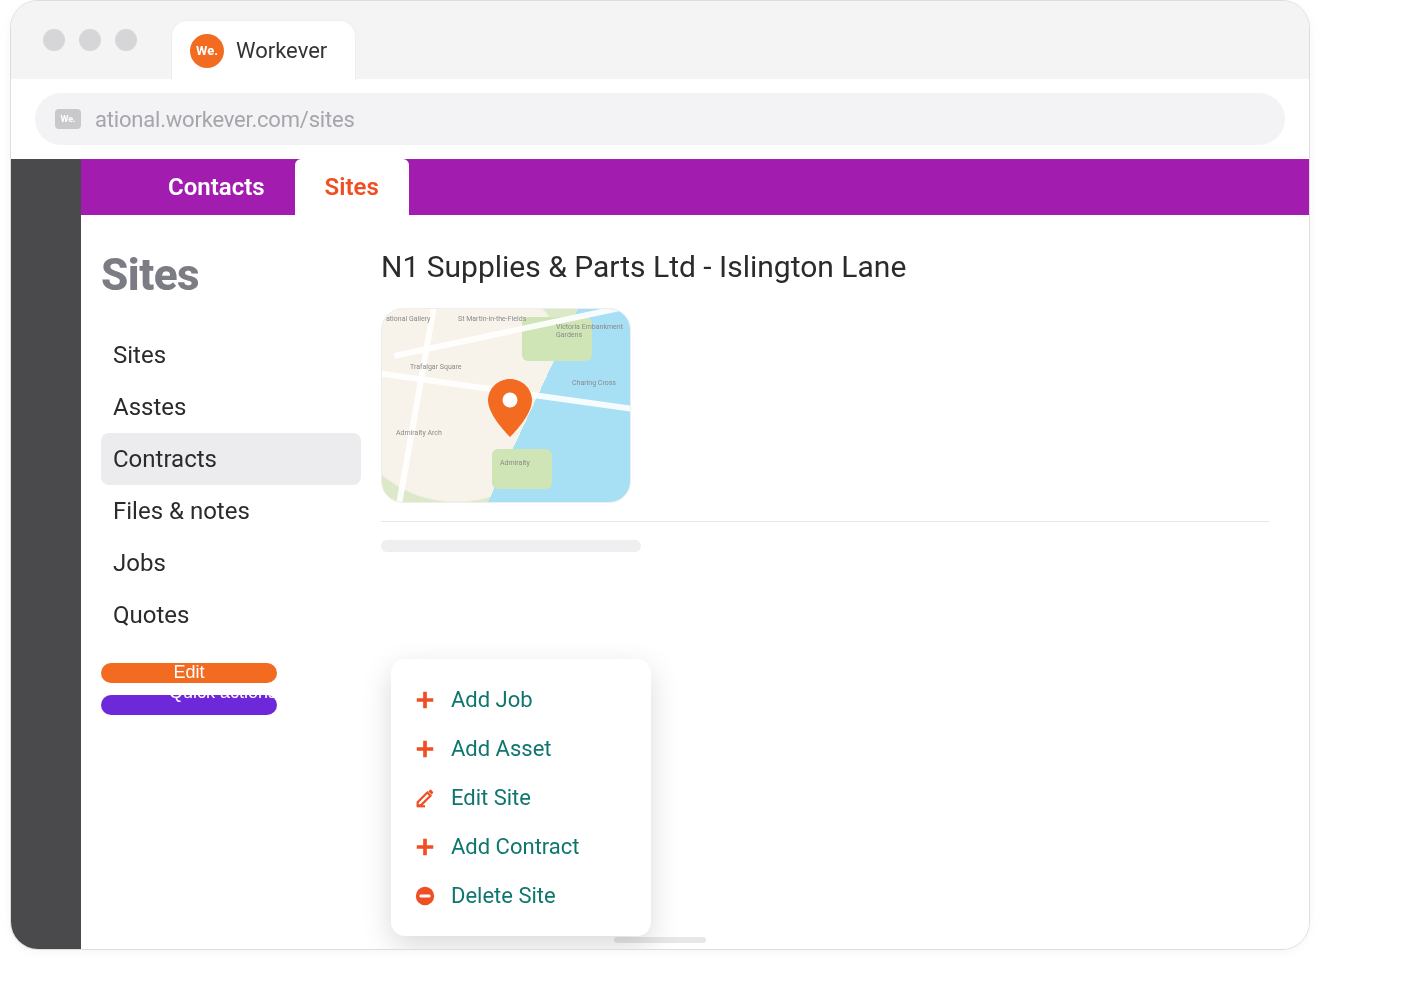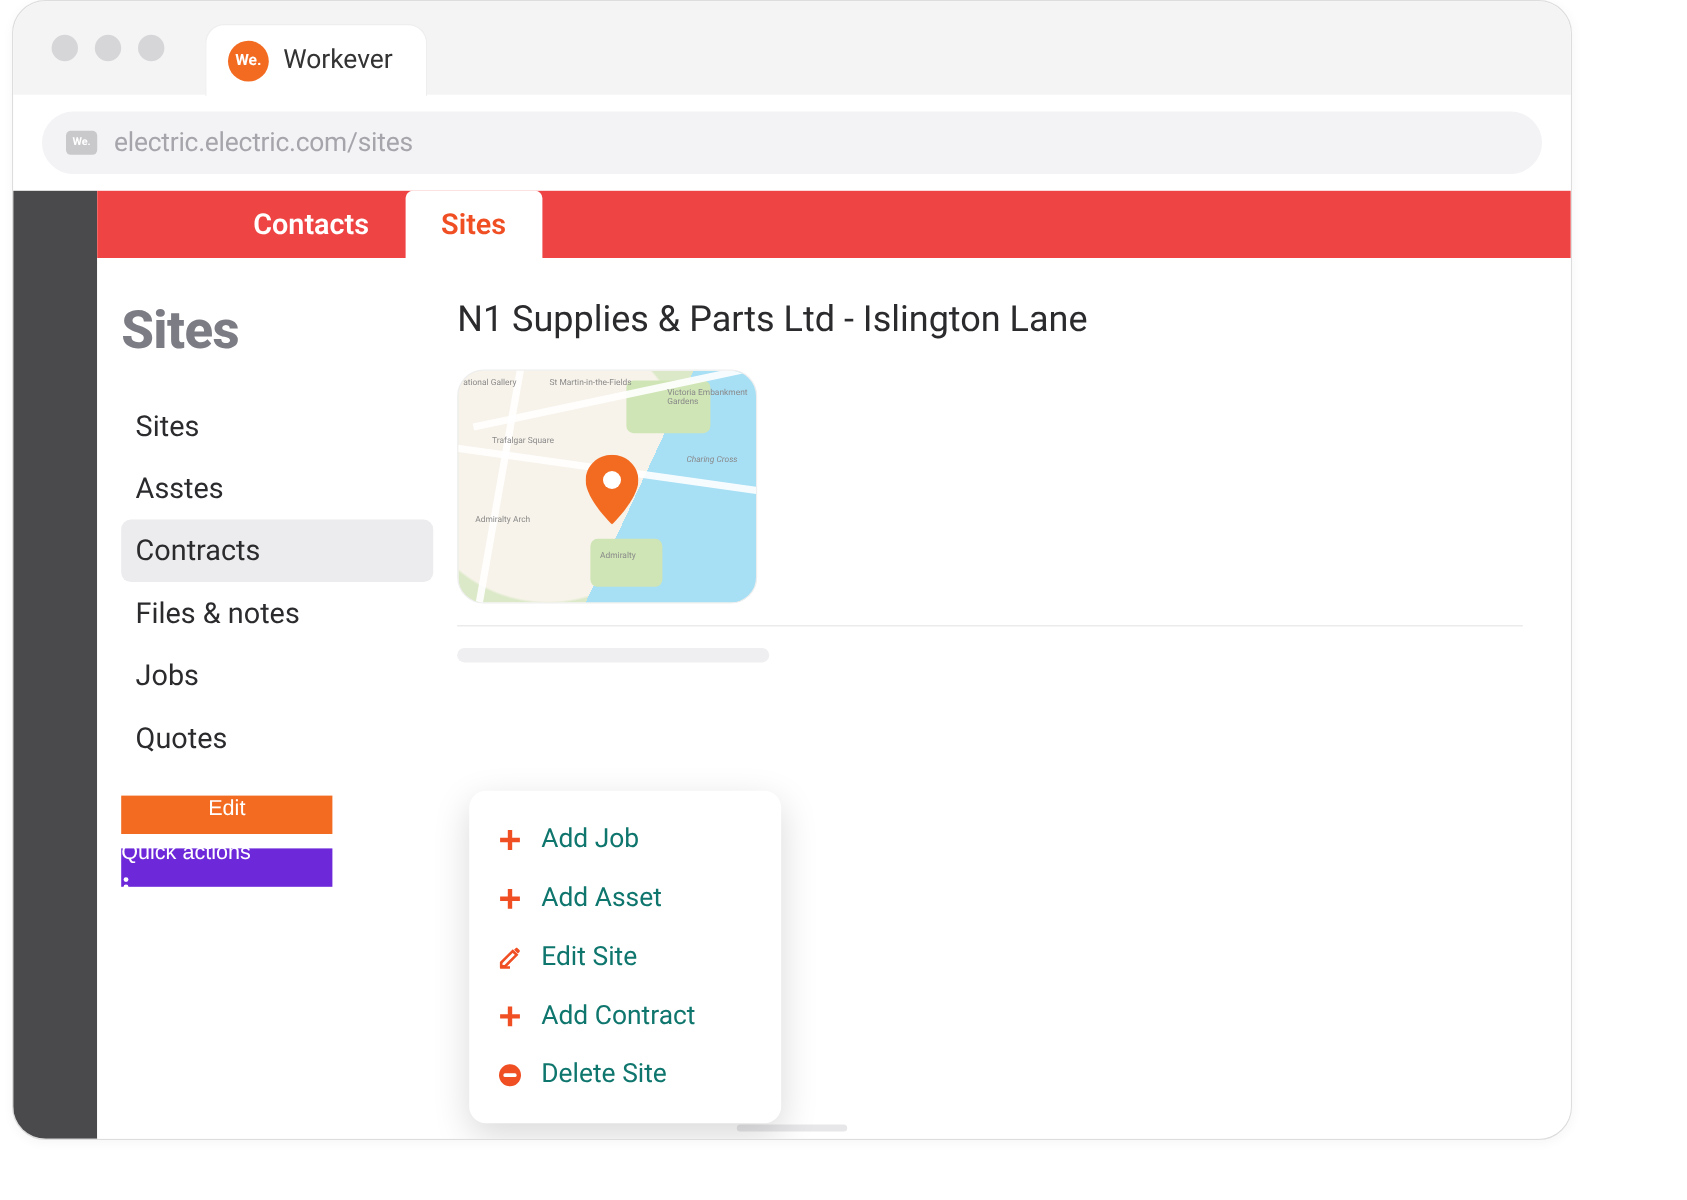--- a/index.html
+++ b/index.html
@@ -30,39 +30,39 @@
     height: 52px; background: #f3f3f5; border-radius: 26px; display: flex; align-items: center; gap: 14px; padding: 0 20px;
   }
   .url-chip { width: 26px; height: 20px; border-radius: 4px; background: #c9c9cc; display: flex; align-items: center; justify-content: center; color: #fff; font-size: 9px; font-weight: 700; }
   .url-text { color: #a5a5ab; font-size: 22px; letter-spacing: -0.2px; }
 
   
   .app { display: flex; height: calc(100% - 78px - 80px); }
   .rail { width: 70px; background: #4a4a4c; }
   .main { flex: 1; display: flex; flex-direction: column; background: #fff; position: relative; }
 
-  .ribbon { height: 56px; background: #ef4444; display: flex; align-items: flex-end; padding-left: 100px; }
+  .ribbon { height: 56px; background: #a21caf; display: flex; align-items: flex-end; padding-left: 57px; }
   .ribbon-tab {
     height: 56px; display: flex; align-items: center; padding: 0 30px; font-size: 24px; font-weight: 600;
     color: #fff; cursor: pointer;
   }
   .ribbon-tab.active {
     background: #fff; color: #f04e23; border-top-left-radius: 6px; border-top-right-radius: 6px;
   }
 
   .body { flex: 1; display: flex; padding: 28px 0 0 0; }
   .sidebar { width: 280px; padding: 0 0 0 20px; }
   .sidebar h1 { font-size: 44px; font-weight: 800; color: #7c7c85; margin: 6px 0 28px 0; letter-spacing: -0.5px; }
   .side-list { list-style: none; display: flex; flex-direction: column; }
   .side-item {
     font-size: 24px; color: #2b2b2e; padding: 12px 12px; border-radius: 8px; cursor: pointer;
   }
   .side-item.selected { background: #ececee; }
   .btn {
-    width: 176px; height: 32px; border-radius: 0; display: flex; align-items: flex-start; justify-content: center;
+    width: 176px; height: 20px; border-radius: 12px; display: flex; align-items: flex-end; justify-content: center;
     font-size: 18px; cursor: pointer; border: none; color: #fff;
   }
   .btn.edit { background: #f26b21; margin-top: 22px; }
   .btn.quick { background: #6d28d9; margin-top: 12px; position: relative; gap: 10px; flex-direction: column; }
   .kebab { display: inline-flex; flex-direction: column; gap: 2px; margin-left: 2px; }
   .kebab span { width: 4px; height: 4px; background: #fff; border-radius: 50%; display: block; }
 
   .content { flex: 1; padding: 6px 40px 0 20px; }
   .page-title { font-size: 30px; color: #2b2b2e; margin-bottom: 24px; }
 
@@ -117,21 +117,21 @@
           </div>
         <div class="tab-title">Workever</div>
       </div>
     </div>
 
     <div class="urlbar-wrap">
       <div class="urlbar">
         <div class="url-chip">
             <span>We.</span>
           </div>
-        <div class="url-text">electric.electric.com/sites</div>
+        <div class="url-text">ational.workever.com/sites</div>
       </div>
     </div>
 
     <div class="app">
       <div class="rail"></div>
       <div class="main">
 
         <div class="ribbon">
           <div class="ribbon-tab">
             <span>Contacts</span>
@@ -171,21 +171,21 @@
             <div class="map">
               <div class="park p1"></div>
               <div class="park p2"></div>
               <div class="road r1"></div>
               <div class="road r2"></div>
               <div class="road r3"></div>
               <span class="limg" style="left:4px; top:6px;">ational Gallery</span>
               <span class="limg" style="left:56px; top:6px;margin-left:20px;">St Martin-in-the-Fields</span>
               <span class="limg" style="left:174px; top:14px;">Victoria Embankment Gardens</span>
               <span class="limg" style="left:28px; top:54px;">Trafalgar Square</span>
-              <span class="limg" style="left:190px; top:70px;font-style:italic;">Charing Cross</span>
+              <span class="limg" style="left:190px; top:70px;">Charing Cross</span>
               <span class="limg" style="left:14px; top:120px;">Admiralty Arch</span>
               <span class="limg" style="left:118px; top:150px;">Admiralty</span>
               <div class="pin">
                 <svg viewBox="0 0 44 58" width="44" height="58">
                   <path d="M22 0C10 0 0 9.5 0 21.3 0 37 22 58 22 58s22-21 22-36.7C44 9.5 34 0 22 0z" fill="#f26b21"></path>
                   <circle cx="22" cy="21" r="7.5" fill="#fff"></circle>
                 </svg>
               </div>
             </div>
 

